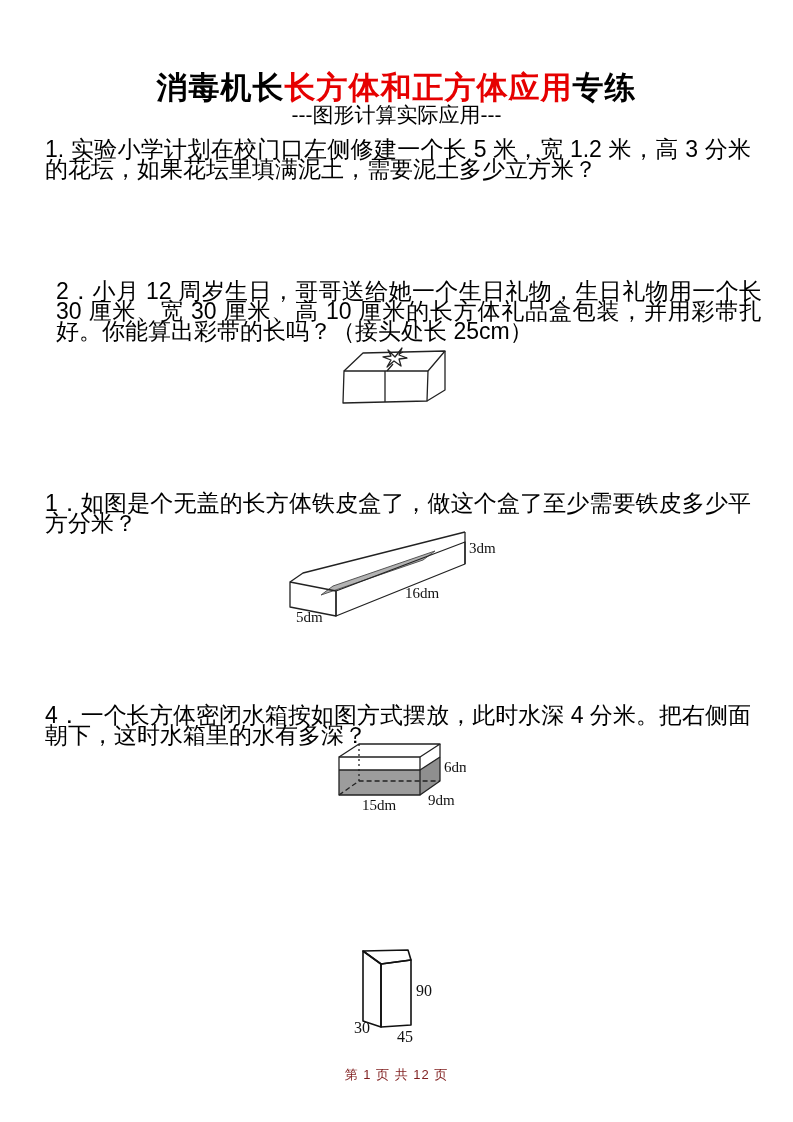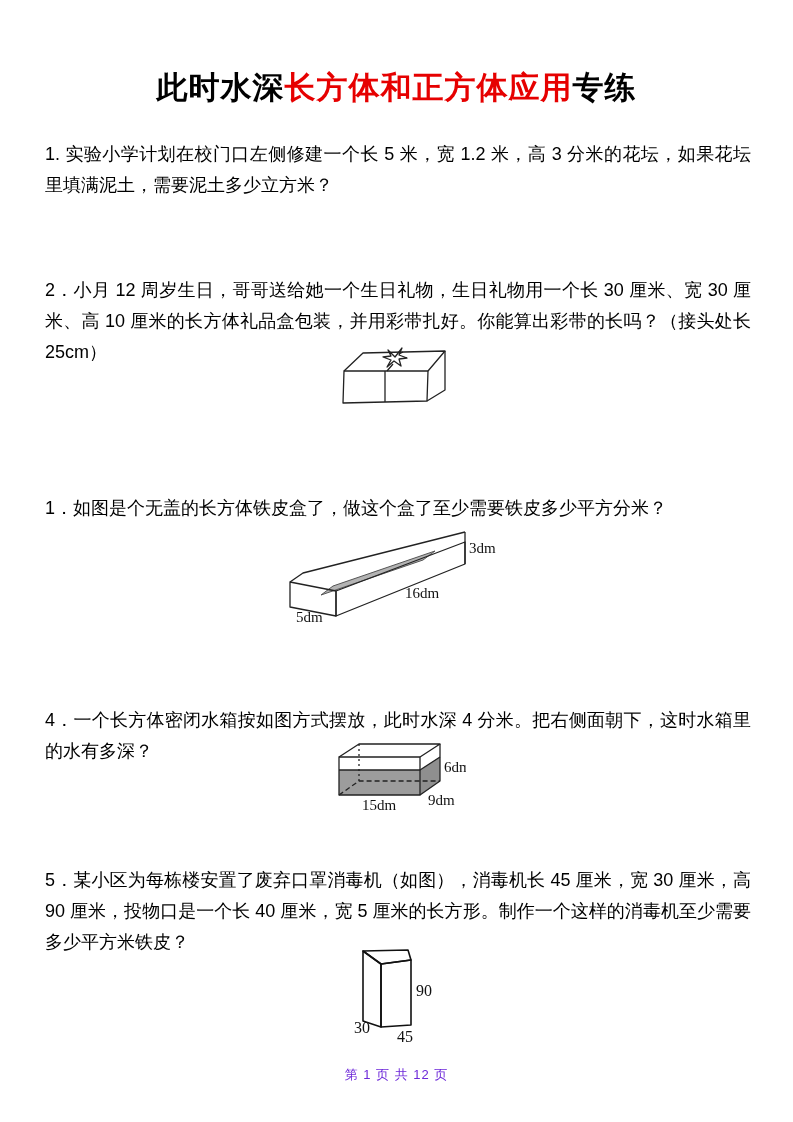--- a/index.html
+++ b/index.html
@@ -14,49 +14,50 @@
     text-align:center; font-size:31px; font-weight:700; letter-spacing:1px;
     white-space:nowrap;
   }
   .title .hl { color:#e60000; }
   .subtitle {
     position:absolute; top:101px; left:0; width:100%;
     text-align:center; font-size:21px; font-weight:400;
   }
   .q {
     position:absolute; left:45px; width:706px;
-    font-size:18px; line-height:31px; text-align:justify;
+    font-size:23px; line-height:20px; text-align:justify;
     text-justify:inter-ideograph; margin:0;
   }
   #q1 { top:139px; }
-  #q2 { top:275px; }
+  #q2 { top:281px;margin-left:11px; }
   #q3 { top:493px; }
   #q4 { top:705px; }
   #q5 { top:865px; }
   .diagram { position:absolute; }
   #d-gift    { left:341px; top:344px; }
   #d-openbox { left:281px; top:524px; }
   #d-tank    { left:334px; top:738px; }
   #d-machine { left:350px; top:947px; }
   .footer {
     position:absolute; top:1066px; left:0; width:100%;
-    text-align:center; font-size:13px; color:#6d28d9; letter-spacing:1px;
+    text-align:center; font-size:13px; color:#7f1d1d; letter-spacing:1px;
   }
   svg .ln   { fill:none; stroke:#222; stroke-width:1.3; stroke-linejoin:round; }
   svg .ln2  { fill:none; stroke:#111; stroke-width:1.6; stroke-linejoin:round; }
   svg .lbl  { font-family:"Liberation Serif", serif; font-size:15px; fill:#111; }
   svg .lbl2 { font-family:"Liberation Serif", serif; font-size:16px; fill:#111; }
 </style>
 </head>
 <body>
 
 <div class="page">
 
-  <h1 class="title"><span>此时水深</span><span class="hl" style="color: rgb(230, 0, 0);">长方体和正方体应用</span><span>专练</span></h1>
+  <h1 class="title"><span>消毒机长</span><span class="hl" style="color: rgb(230, 0, 0);">长方体和正方体应用</span><span>专练</span></h1>
 
+  <div class="subtitle">---图形计算实际应用---</div>
 
   <p class="q" id="q1">1. 实验小学计划在校门口左侧修建一个长 5 米，宽 1.2 米，高 3 分米的花坛，如果花坛里填满泥土，需要泥土多少立方米？</p>
   <p class="q" id="q2">2．小月 12 周岁生日，哥哥送给她一个生日礼物，生日礼物用一个长 30 厘米、宽 30 厘米、高 10 厘米的长方体礼品盒包装，并用彩带扎好。你能算出彩带的长吗？（接头处长 25cm）</p>
 
   <svg class="diagram" id="d-gift" width="110" height="66" viewBox="0 0 110 66">
     <path class="ln" d="M3,27 L87,27 L86,57 L2,59 Z"></path>
     <path class="ln" d="M3,27 L22,9 L104,7 L87,27"></path>
     <path class="ln" d="M104,7 L104,46 L86,57"></path>
     <path class="ln" d="M44,27 L44,58"></path>
     <path class="ln" d="M46,27 L52,20 M58,10 L62,8"></path>
@@ -85,21 +86,20 @@
     <path class="ln" d="M5,19 L25,6 L106,6 L86,19"></path>
     <path class="ln" d="M106,6 L106,43 L86,57"></path>
     <path class="ln" d="M5,32 L86,32 L106,19"></path>
     <path class="ln" stroke-dasharray="2,3" d="M25,6 L25,43"></path>
     <path class="ln" stroke-dasharray="5,3" d="M5,57 L25,43 L106,43"></path>
     <text class="lbl" x="110" y="34">6dm</text>
     <text class="lbl" x="94" y="67">9dm</text>
     <text class="lbl" x="28" y="72">15dm</text>
   </svg>
 
-  <p class="q" id="q5">5．某小区为每栋楼安置了废弃口罩消毒机（如图），消毒机长 45 厘米，宽 30 厘米，高 90 厘米，投物口是一个长 40 厘米，宽 5 厘米的长方形。制作一个这样的消毒机至少需要多少平方米铁皮？</p>
 
   <svg class="diagram" id="d-machine" width="96" height="100" viewBox="0 0 96 100">
     <polygon class="ln2" points="13,4 58,3 61,13 31,17" fill="#6b6b6b"></polygon>
     <polygon class="ln2" points="13,4 13,74 31,80 31,17" fill="#8c8c8c"></polygon>
     <polygon class="ln2" points="31,17 61,13 61,78 31,80" fill="#a6a6a6"></polygon>
     <polygon points="35,20 57,17 57,21 35,24" fill="#ffffff"></polygon>
     <text class="lbl2" x="66" y="49">90</text>
     <text class="lbl2" x="4" y="86">30</text>
     <text class="lbl2" x="47" y="95">45</text>
   </svg>

